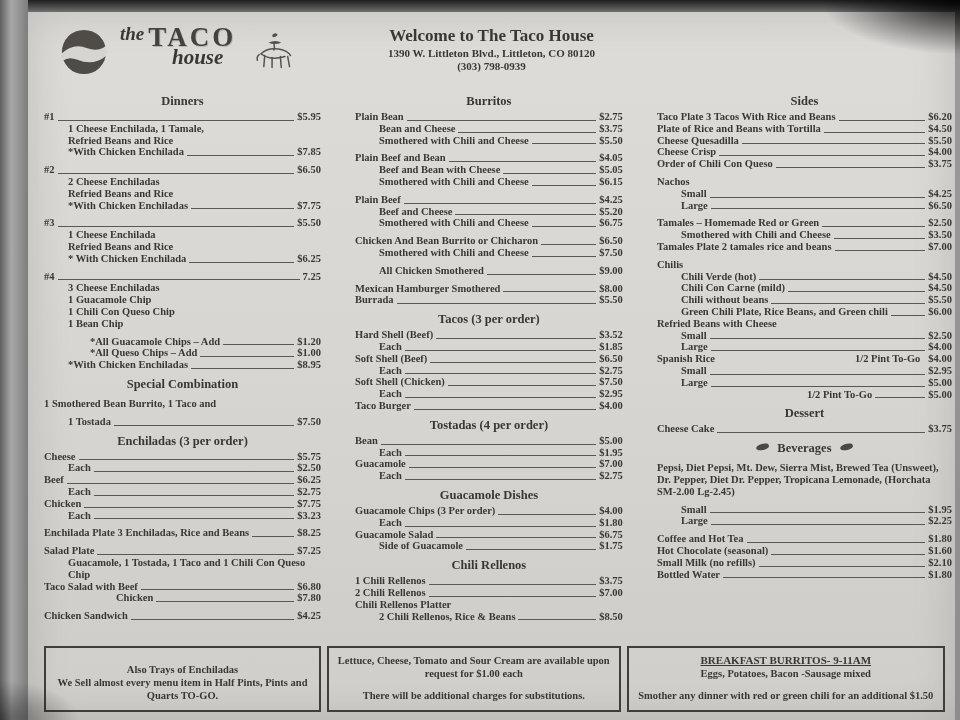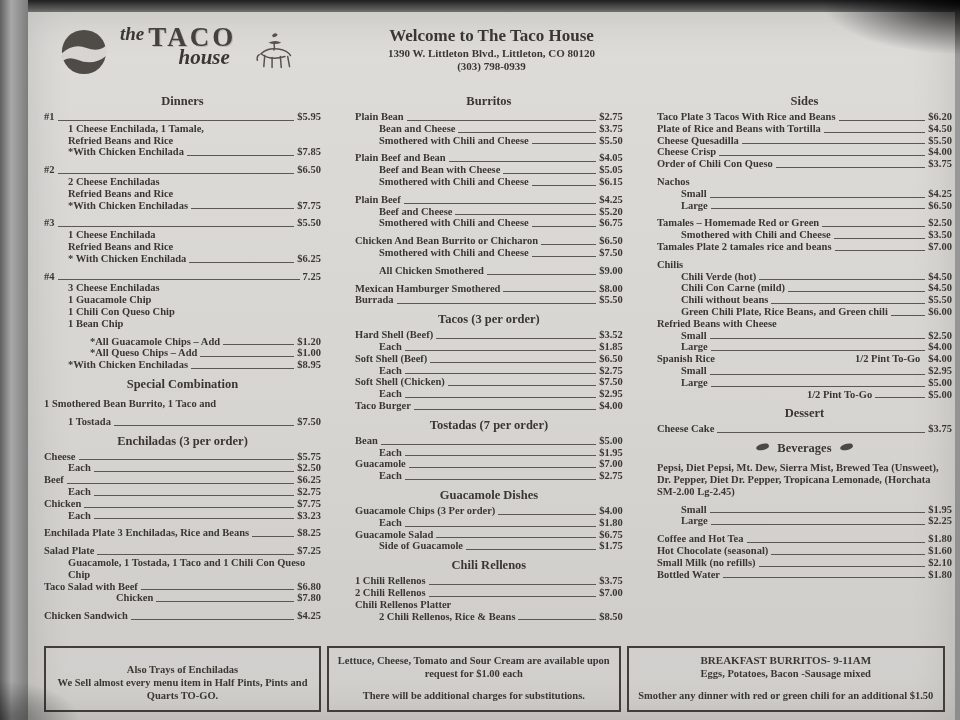--- a/index.html
+++ b/index.html
@@ -17,21 +17,21 @@
   .paper{
     position:absolute;left:28px;top:12px;right:5px;bottom:0;
     background:linear-gradient(180deg,#dedcd9 0%,#d7d5d2 55%,#ceccc8 100%);
     box-shadow:inset 0 0 45px rgba(0,0,0,.14);
     color:#3a3733;
   }
   
   .hdr{position:relative;height:74px;}
   .logo{position:absolute;left:30px;top:12px;display:flex;align-items:flex-start;}
   .globe{width:52px;height:52px;margin-top:2px;}
-  .logo-words{margin-left:10px;line-height:1;white-space:nowrap;text-align:center;}
+  .logo-words{margin-left:10px;line-height:1;white-space:nowrap;}
   .logo-the{font-style:italic;font-weight:700;font-size:19px;vertical-align:top;}
   .logo-taco{font-weight:700;font-size:27px;letter-spacing:3px;color:#45423e;text-shadow:1px 1px 0 #b9b7b3;}
   .logo-house{font-style:italic;font-weight:700;font-size:21px;margin:-4px 0 0 52px;}
   .donkey{width:46px;height:46px;margin-left:14px;margin-top:4px;}
   .title-blk{position:absolute;left:0;right:0;top:14px;text-align:center;}
   .title-blk .t1{font-size:17px;font-weight:700;}
   .title-blk .t2,.title-blk .t3{font-size:11px;font-weight:700;margin-top:1px;}
   
   .cols{display:flex;justify-content:space-between;padding:2px 3px 0 16px;height:548px;overflow:hidden;}
   .col{overflow:hidden;}
@@ -54,21 +54,21 @@
   .mid{margin-left:auto;margin-right:8px;white-space:nowrap;}
   .price{white-space:nowrap;}
   
   .ftr{position:absolute;left:16px;right:10px;bottom:8px;display:flex;gap:6px;}
   .fbox{border:2px solid #413e3a;background:rgba(255,255,255,.06);padding:6px 8px 8px;text-align:center;
     font-size:10.5px;font-weight:700;line-height:13px;}
   .fbox1{width:31%;}
   .fbox2{width:33%;}
   .fbox3{width:36%;}
   .fline.mt{margin-top:9px;}
-  .ftitle{font-size:11px;font-weight:700;}
+  .ftitle{font-size:11px;font-weight:700;text-decoration:underline;}
 </style>
 </head>
 <body>
 
 <div class="frame-left"></div>
 
 <div class="paper">
 
   <div class="hdr">
     <div class="logo">
@@ -360,21 +360,21 @@
             <span class="leader"></span>
             <span class="price">$2.95</span>
           </div>
           <div class="row">
             <span class="lab">Taco Burger</span>
             <span class="leader"></span>
             <span class="price">$4.00</span>
           </div>
         </section>
         <section>
-          <h3 class="sec-title">Tostadas (7 per order)</h3>
+          <h3 class="sec-title">Tostadas (4 per order)</h3>
           <div class="row">
             <span class="lab">Bean</span>
             <span class="leader"></span>
             <span class="price">$5.00</span>
           </div>
           <div class="row i1">
             <span class="lab">Each</span>
             <span class="leader"></span>
             <span class="price">$1.95</span>
           </div>

